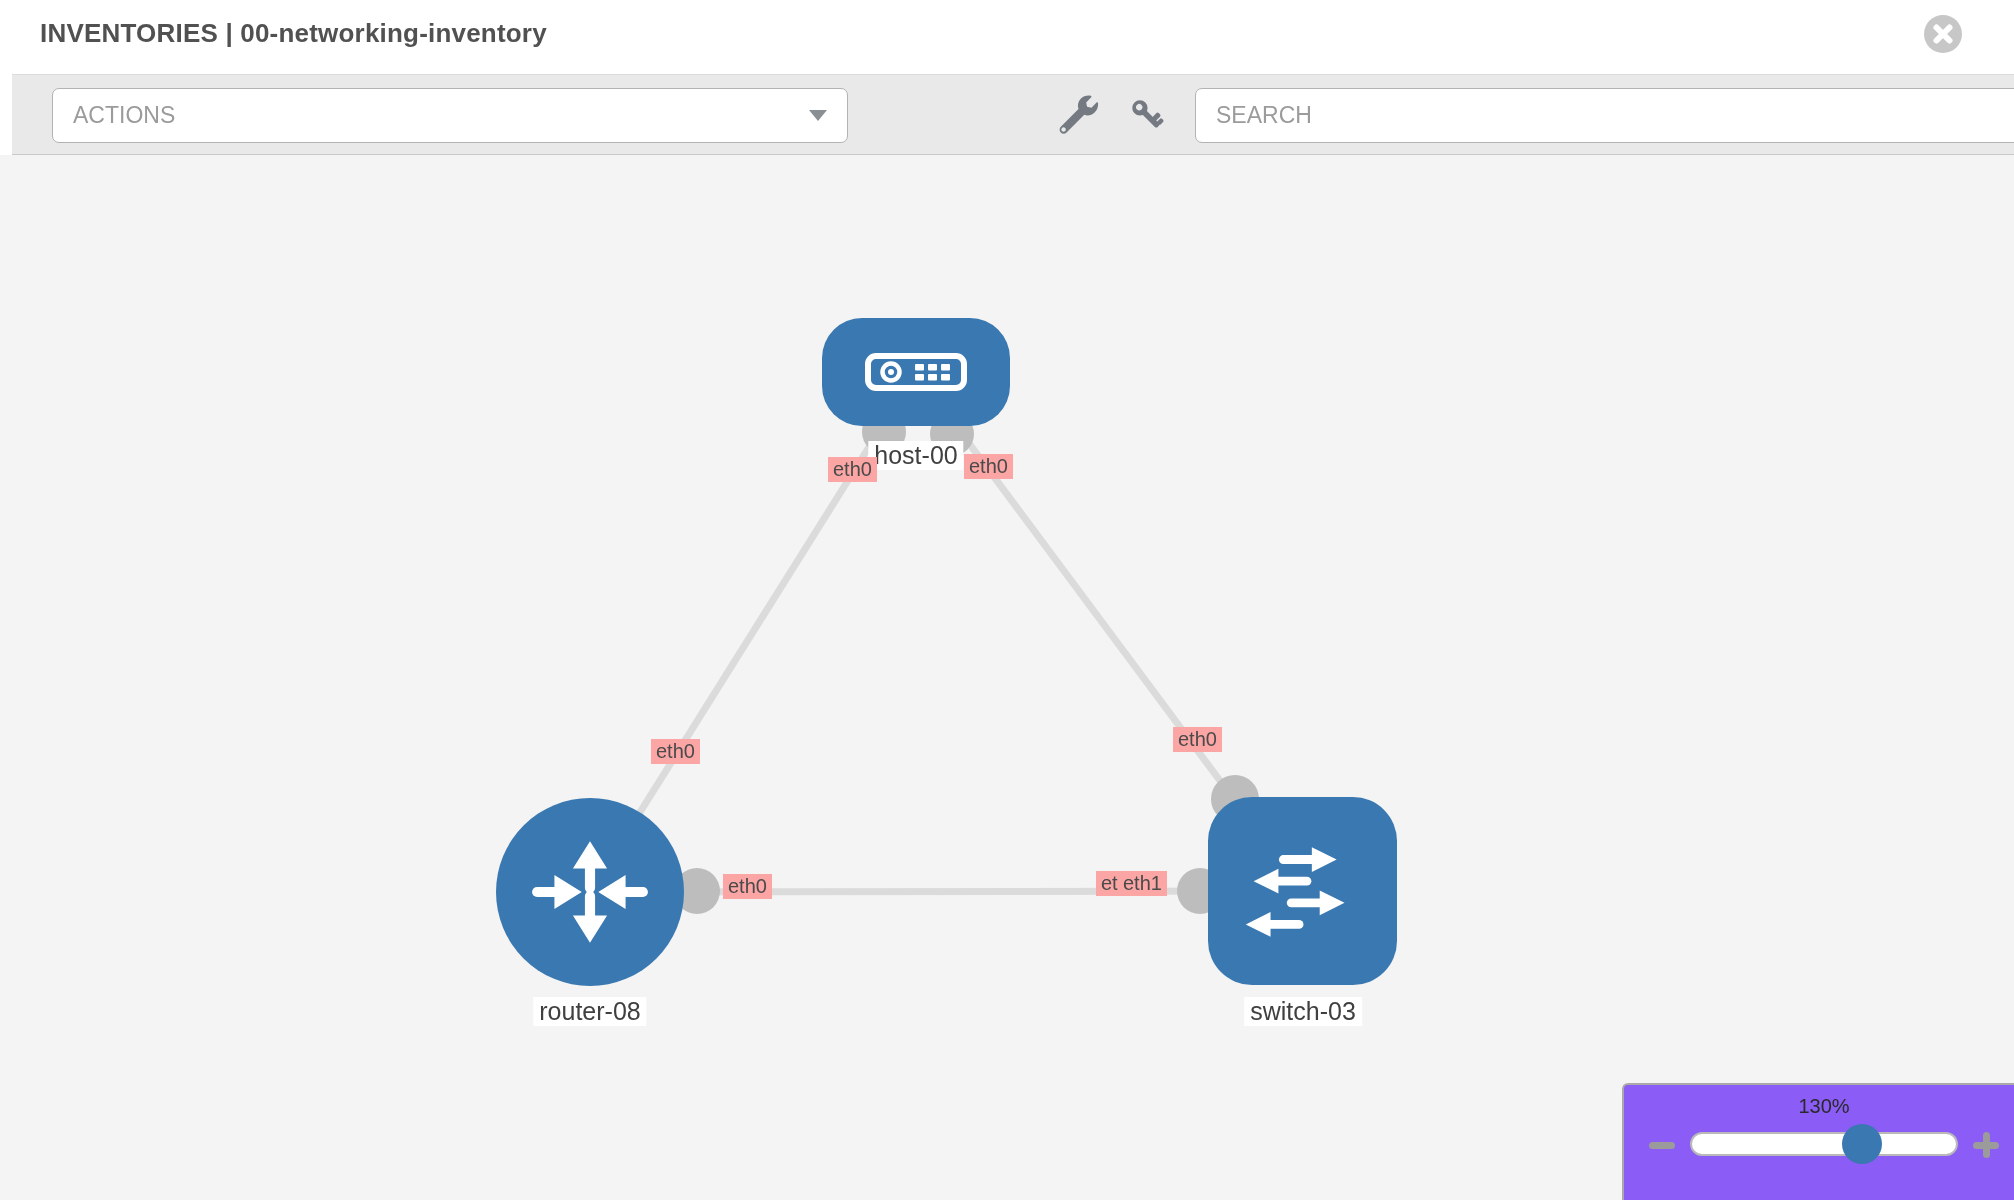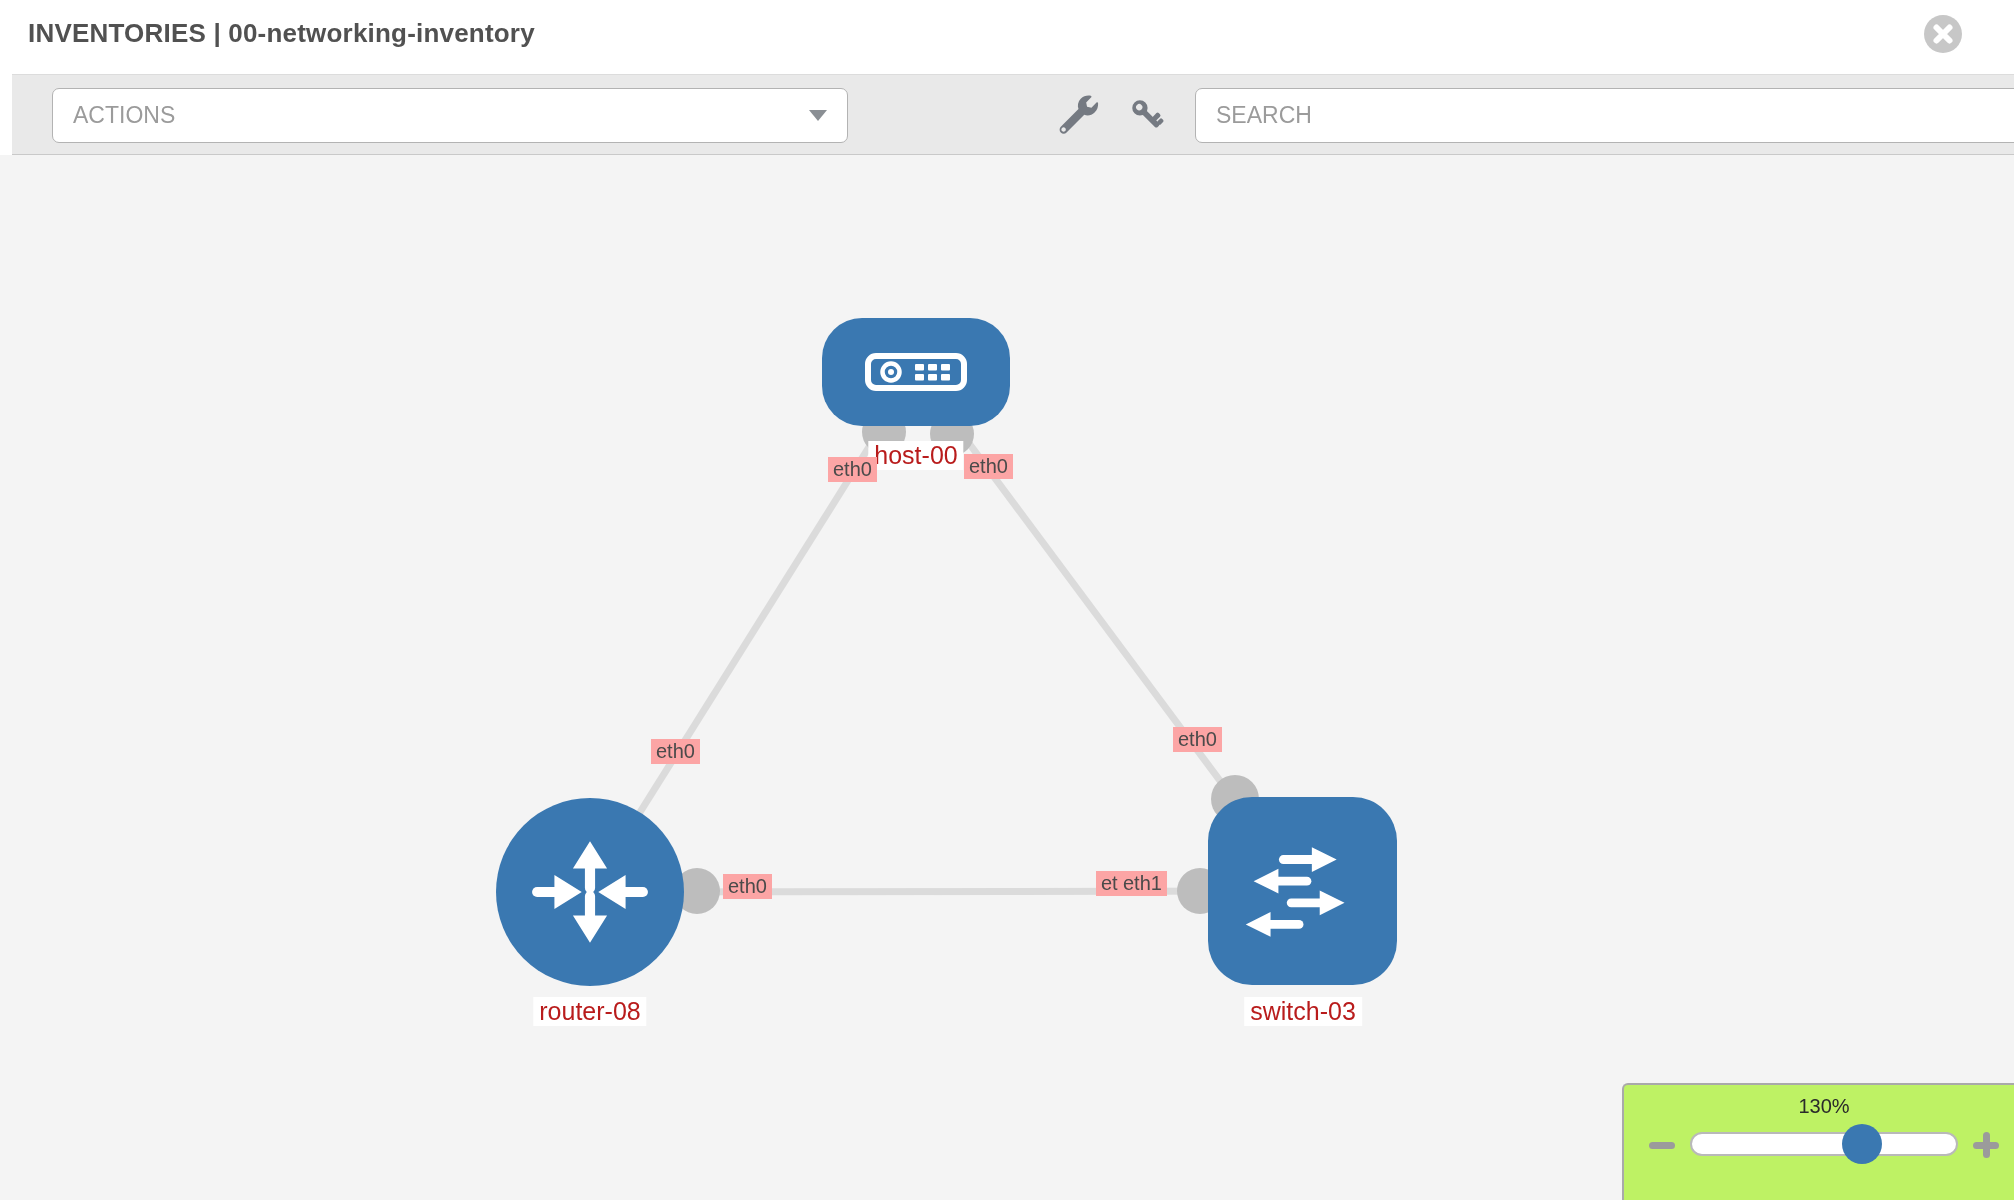--- a/index.html
+++ b/index.html
@@ -10,21 +10,21 @@
     --toolbar-bg:#e9e9e9;
     --accent:#3a78b1;
   }
   *{margin:0;padding:0;box-sizing:border-box;}
   html,body{width:2014px;height:1200px;overflow:hidden;background:#fff;
     font-family:"Liberation Sans",sans-serif;}
   .app{position:relative;width:2014px;height:1200px;}
 
   
   .header{position:absolute;top:0;left:0;width:100%;height:74px;background:#fff;}
-  .page-title{position:absolute;left:28px;top:18px;font-size:26px;font-weight:bold;
+  .page-title{position:absolute;left:40px;top:18px;font-size:26px;font-weight:bold;
     color:#515151;letter-spacing:.2px;white-space:nowrap;}
   .close-btn{position:absolute;right:52px;top:15px;width:38px;height:38px;cursor:pointer;}
 
   
   .toolbar{position:absolute;top:74px;left:12px;width:100%;height:81px;
     background:var(--toolbar-bg);border-top:1px solid #dcdcdc;border-bottom:1px solid #c9c9c9;}
   .select{position:absolute;top:13px;height:55px;background:#fff;border:1px solid #b3b3b3;
     border-radius:7px;display:flex;align-items:center;justify-content:space-between;
     padding:0 20px;font-size:23px;color:#9b9b9b;cursor:pointer;}
   .select.actions{left:40px;width:796px;}
@@ -41,38 +41,38 @@
   svg.links{position:absolute;left:0;top:0;z-index:0;}
   svg.links line{stroke:var(--link-gray);stroke-width:7px;}
   svg.links circle{fill:var(--endpoint-gray);}
 
   .node{position:absolute;background:var(--node-blue);display:flex;align-items:center;
     justify-content:center;z-index:2;cursor:pointer;}
   .node.host{left:822px;top:163px;width:188px;height:108px;border-radius:40px;}
   .node.router{left:496px;top:643px;width:188px;height:188px;border-radius:50%;}
   .node.switch{left:1208px;top:642px;width:189px;height:188px;border-radius:44px;}
 
-  .node-label{position:absolute;transform:translateX(-50%);background:#fff;color:#b91c1c;
+  .node-label{position:absolute;transform:translateX(-50%);background:#fff;color:#404040;
     font-size:25px;line-height:29px;padding:0 6px;white-space:nowrap;z-index:3;}
   .nl-host{left:916px;top:286px;}
   .nl-router{left:590px;top:842px;}
   .nl-switch{left:1303px;top:842px;}
 
   .iface{position:absolute;background:#fca5a5;color:#4a4a4a;font-size:20px;line-height:25px;
     padding:0 5px;white-space:nowrap;z-index:3;}
   .if-l1-host{left:828px;top:302px;}
   .if-l1-router{left:651px;top:584px;}
   .if-l2-host{left:964px;top:299px;}
   .if-l2-switch{left:1173px;top:572px;}
   .if-l3-router{left:723px;top:719px;}
   .if-l3-switch-occ{left:1096px;top:716px;z-index:3;}
   .if-l3-switch{left:1118px;top:716px;z-index:4;}
 
   
-  .zoom-panel{position:absolute;left:1622px;top:928px;width:392px;height:117px;background:#bef264;
+  .zoom-panel{position:absolute;left:1622px;top:928px;width:392px;height:117px;background:#8b5cf6;
     border-left:2px solid #a9a9a9;border-top:2px solid #a9a9a9;border-top-left-radius:6px;z-index:5;}
   .zoom-level{position:absolute;left:66px;top:10px;width:268px;text-align:center;
     font-size:20px;color:#2a2a2a;}
   .zoom-track{position:absolute;left:66px;top:47px;width:268px;height:24px;background:#fff;
     border:2px solid #b9b9b9;border-radius:13px;cursor:pointer;}
   .zoom-thumb{position:absolute;left:218px;top:39px;width:40px;height:40px;border-radius:50%;
     background:var(--accent);cursor:grab;}
   .zoom-btn{position:absolute;width:28px;height:28px;cursor:pointer;}
   .zoom-btn.minus{left:24px;top:46px;}
   .zoom-btn.plus{left:348px;top:46px;}

